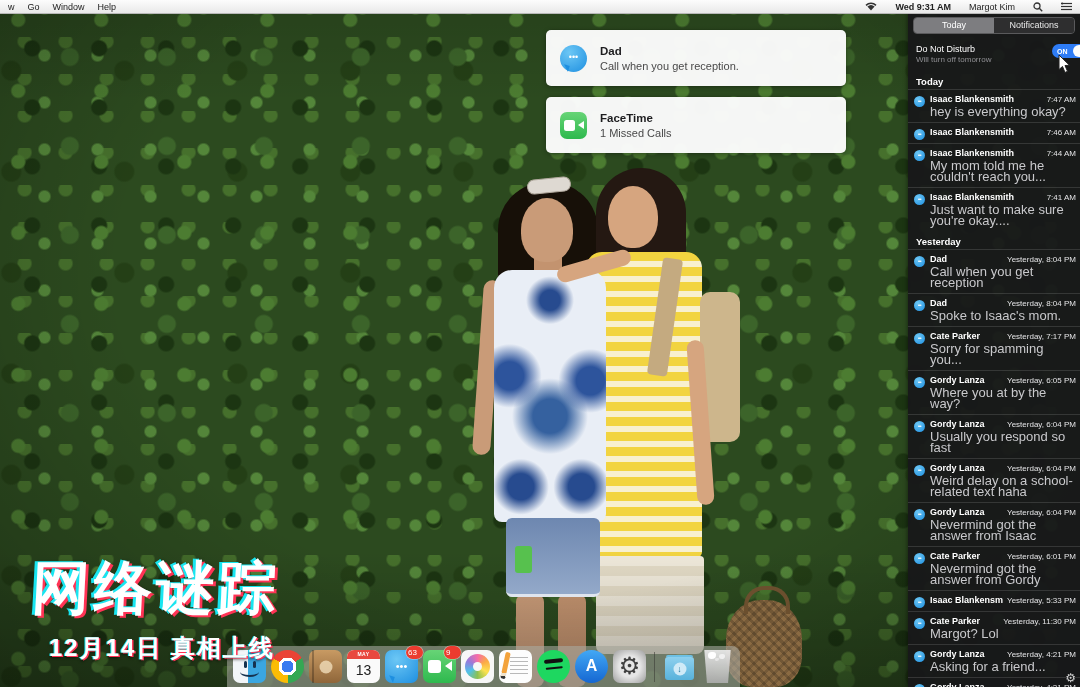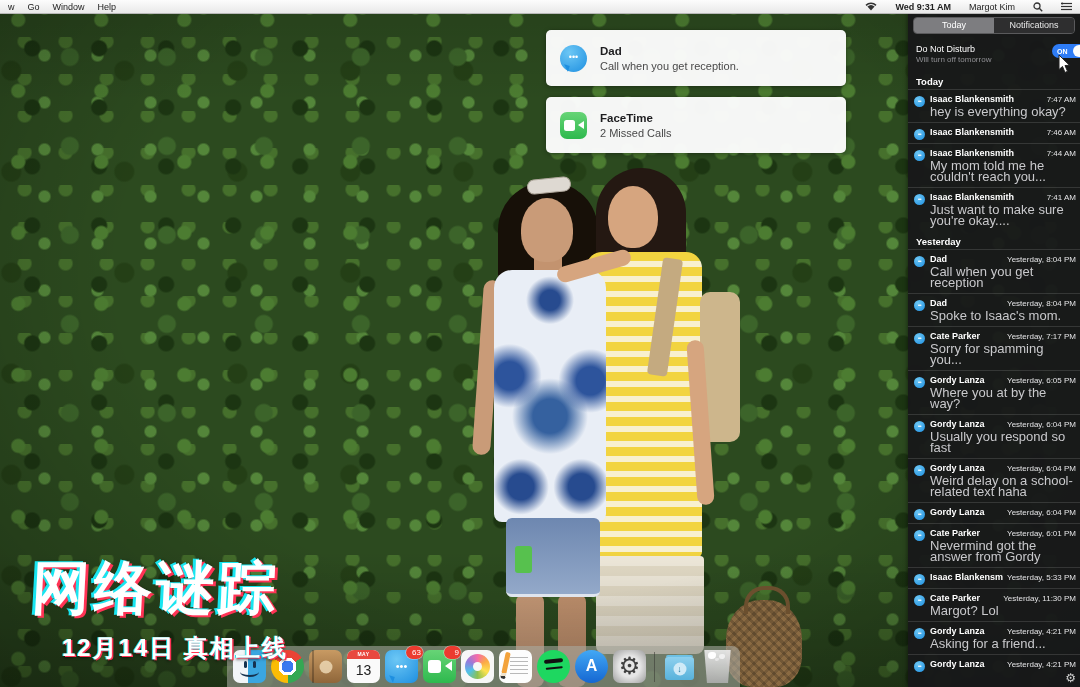--- a/index.html
+++ b/index.html
@@ -112,21 +112,21 @@
   
   .cursor{position:absolute;left:1058px;top:54px;z-index:60;pointer-events:none;}
 
   
   .dock{position:absolute;left:227px;bottom:0;height:37px;z-index:20;
     background:rgba(168,170,162,.58);border-radius:8px 8px 0 0;
     display:flex;align-items:center;padding:2px 6px 2px;gap:5px;}
   .dock-item{width:33px;height:33px;border-radius:7px;position:relative;flex:none;cursor:pointer;}
   .dock-separator{width:1px;height:30px;background:rgba(55,55,50,.55);margin:0 3px;flex:none;}
   .badge{position:absolute;top:-4px;right:-5px;min-width:13px;height:13px;border-radius:7px;background:#ec3b2f;
-    color:#fff;font-size:8px;line-height:13px;text-align:right;padding:0 2px;z-index:3;
+    color:#fff;font-size:8px;line-height:13px;text-align:left;padding:0 2px;z-index:3;
     box-shadow:0 0 0 .5px rgba(255,255,255,.55);}
   .icon-finder{background:linear-gradient(90deg,#f2f5f8 0 46%,#3aa6e0 46% 100%);}
   .icon-finder::before{content:"";position:absolute;left:11px;top:11px;width:2.5px;height:7px;background:#16324f;
     box-shadow:9px 0 0 #16324f;border-radius:2px;}
   .icon-finder::after{content:"";position:absolute;left:7px;right:7px;bottom:6px;height:8px;
     border-bottom:2.5px solid #16324f;border-radius:0 0 50% 50%;}
   .icon-chrome{border-radius:50%;background:
     radial-gradient(circle at 50% 50%,#3a7af0 0 6px,#fff 6px 9px,transparent 9px),
     conic-gradient(from -60deg,#ea4335 0 33%,#34a853 33% 66%,#fbbc05 66% 100%);}
   .icon-contacts{background:linear-gradient(180deg,#c89a63,#8f663a);}
@@ -165,21 +165,21 @@
     color:#23789f;background:#cfeaf7;width:13px;height:13px;border-radius:50%;font-size:9px;line-height:13px;text-align:center;}
   .icon-trash{background:linear-gradient(180deg,rgba(235,235,235,.92),rgba(175,175,175,.88));
     clip-path:polygon(10% 0,90% 0,82% 100%,18% 100%);border-radius:3px;}
   .icon-trash::before{content:"";position:absolute;left:7px;top:2px;width:8px;height:7px;background:#fff;
     border-radius:50% 40% 60% 50%;box-shadow:10px 1px 0 -1px #f0f0f0,5px 4px 0 -2px #e6e6e6;}
 
   
   .movie-title{position:absolute;left:32px;top:556px;z-index:40;font-weight:bold;font-size:58px;
     letter-spacing:4px;color:#fff;transform:skewX(-3deg);line-height:1.1;
     text-shadow:-3px -1px 0 #19e5f0,3px 2px 0 #ff3355,0 0 3px rgba(0,0,0,.35);}
-  .movie-subtitle{position:absolute;left:62px;top:632px;z-index:40;font-weight:bold;font-size:24px;
+  .movie-subtitle{position:absolute;left:49px;top:632px;z-index:40;font-weight:bold;font-size:24px;
     color:#fff;letter-spacing:2px;
     text-shadow:-1px 0 0 #19e5f0,1.5px 1px 0 #ff3355,0 2px 3px rgba(0,0,0,.6);}
 </style>
 </head>
 <body>
 
 <div class="screen">
 
   <div class="wallpaper">
     <div class="pp p1-hair"></div>
@@ -243,21 +243,21 @@
       <span class="app-icon icon-messages"></span>
       <div>
         <div class="banner-title">Dad</div>
         <div class="banner-body">Call when you get reception.</div>
       </div>
     </div>
     <div class="banner">
       <span class="app-icon icon-facetime"></span>
       <div>
         <div class="banner-title">FaceTime</div>
-        <div class="banner-body">2 Missed Calls</div>
+        <div class="banner-body">1 Missed Calls</div>
       </div>
     </div>
   </div>
 
   <div class="nc-panel">
     <div class="nc-tabs">
       <div class="nc-tab active">Today</div>
       <div class="nc-tab">Notifications</div>
     </div>
     <div class="nc-dnd">
@@ -349,20 +349,21 @@
       <span class="nc-time">Yesterday, 6:04 PM</span>
     </div>
     <div class="nc-preview">Weird delay on a school-related text haha</div>
   </div>
         <div class="nc-row">
     <span class="row-icon"></span>
     <div class="nc-row-head">
       <span class="nc-sender">Gordy Lanza</span>
       <span class="nc-time">Yesterday, 6:04 PM</span>
     </div>
+    <div class="nc-preview">Nevermind got the answer from Isaac</div>
   </div>
         <div class="nc-row">
     <span class="row-icon"></span>
     <div class="nc-row-head">
       <span class="nc-sender">Cate Parker</span>
       <span class="nc-time">Yesterday, 6:01 PM</span>
     </div>
     <div class="nc-preview">Nevermind got the answer from Gordy</div>
   </div>
         <div class="nc-row">

